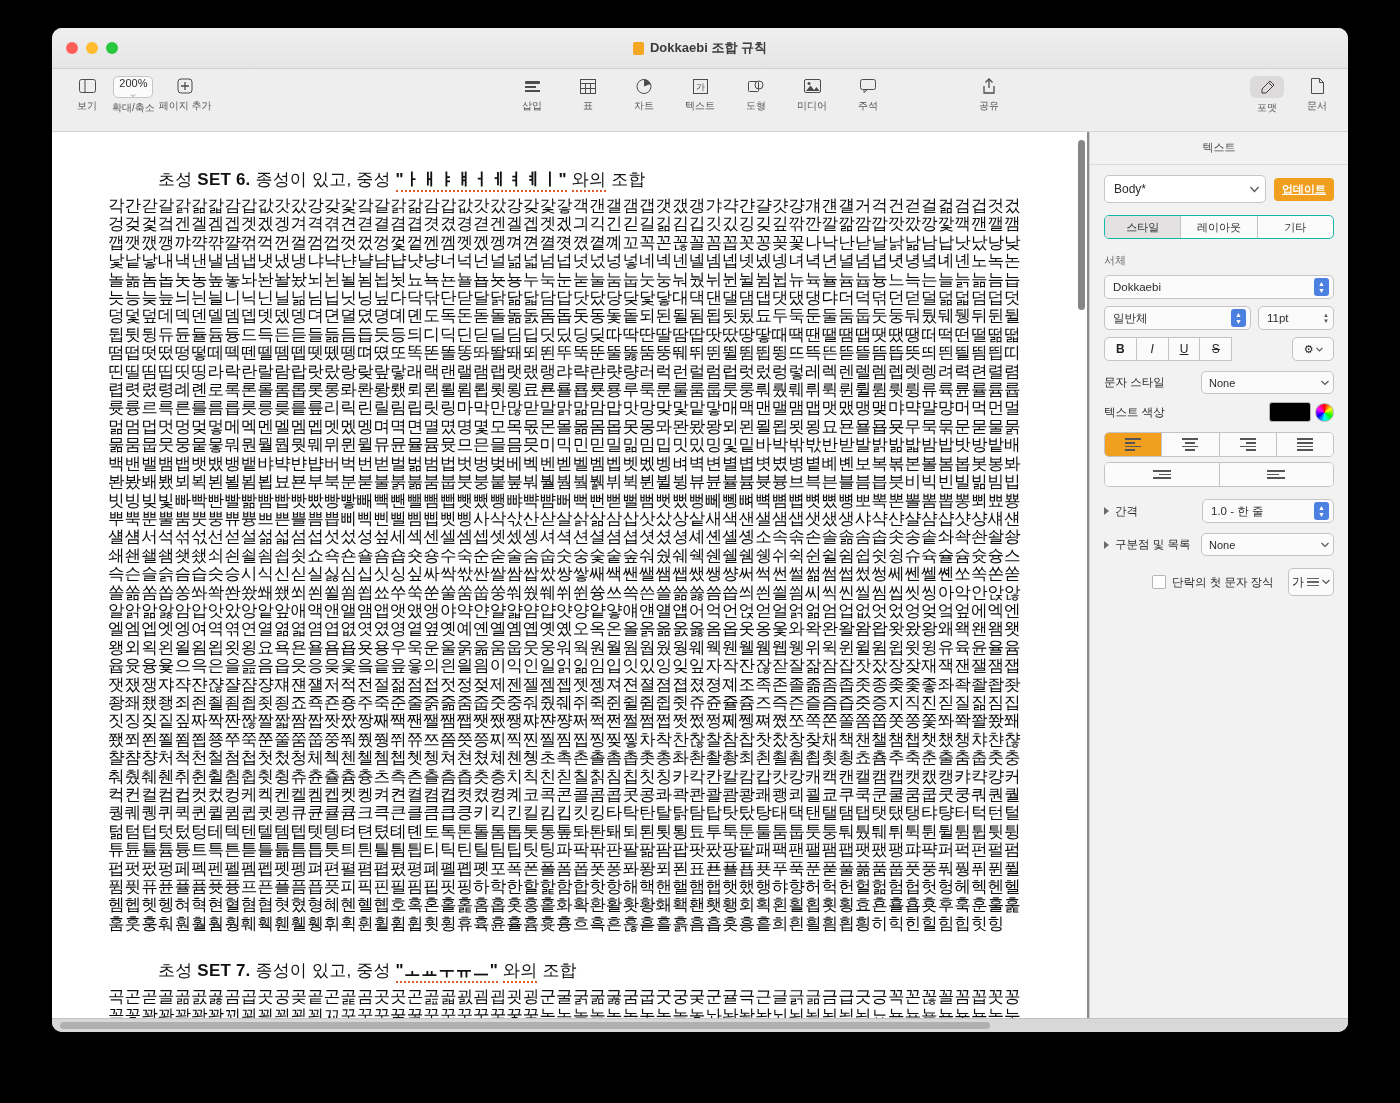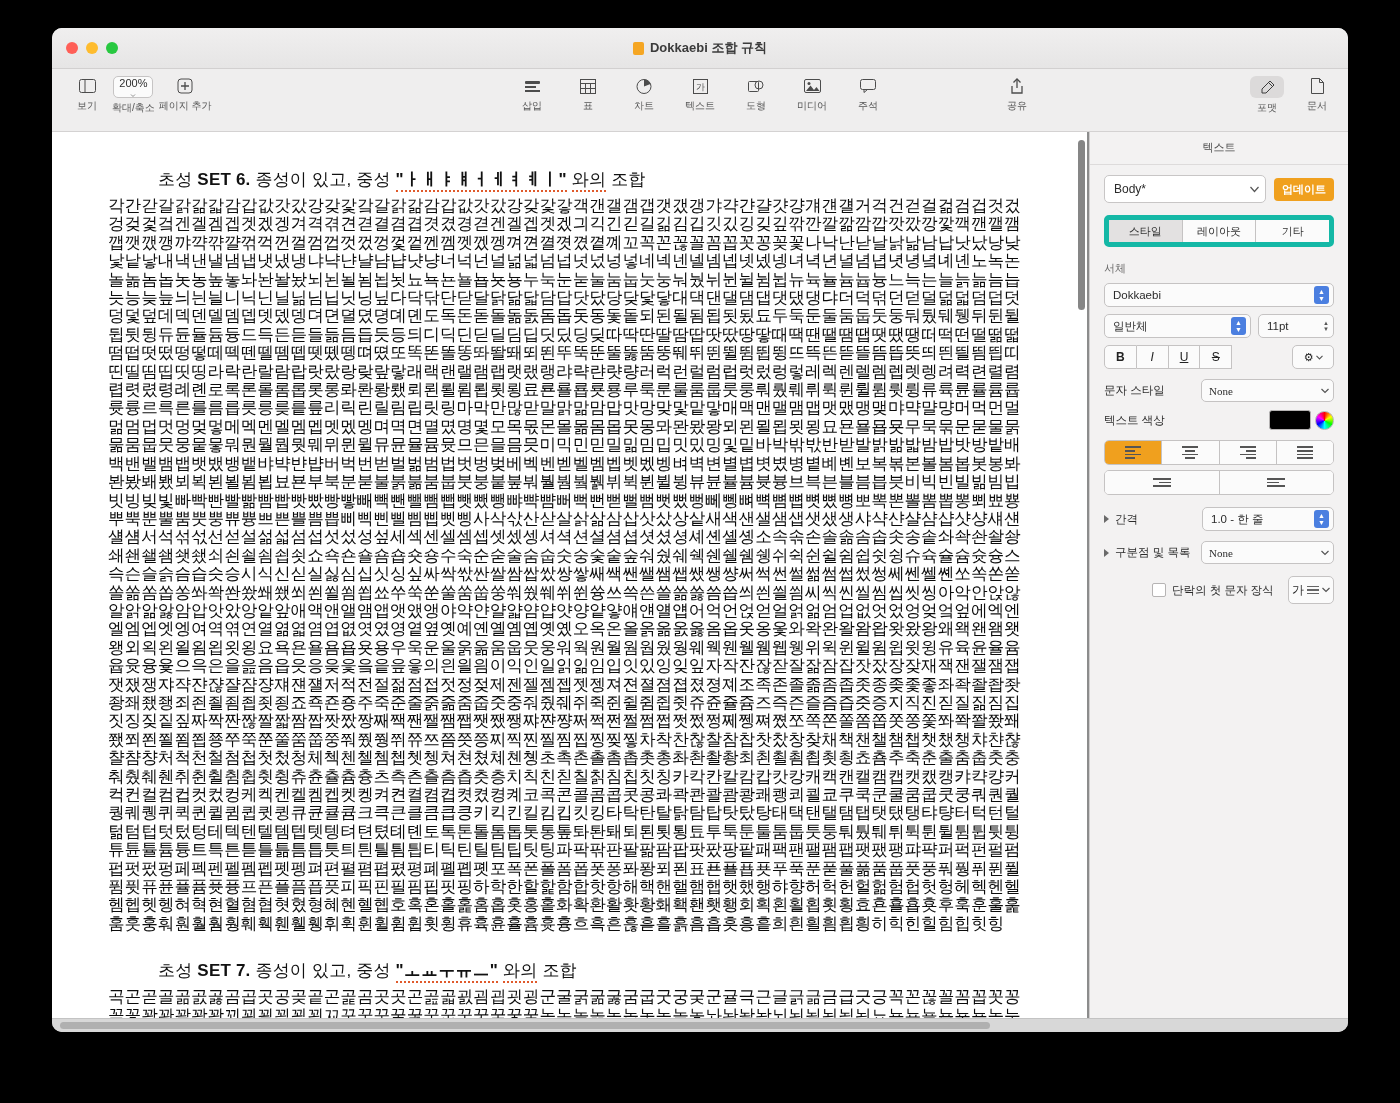--- a/index.html
+++ b/index.html
@@ -87,21 +87,21 @@
   .tb-ico {
     width: 22px; height: 20px;
     display: flex;
     align-items: center;
     justify-content: center;
     font-size: 15px;
     color: #4c4c4c;
   }
   #tb-left  { display: flex; gap: 4px; padding-left: 14px; }
   #tb-center{ position: absolute; left: 50%; transform: translateX(-50%); display: flex; gap: 14px; }
-  #tb-share { position: absolute; left: 944px; display: flex; }
+  #tb-share { position: absolute; left: 916px; display: flex; }
   #tb-right { position: absolute; right: 10px; display: flex; gap: 8px; }
   .zoom-box {
     display: flex;
     align-items: center;
     gap: 5px;
     border: 1px solid #c6c4c4;
     background: #fbfbfb;
     border-radius: 5px;
     height: 20px;
     padding: 0 5px;
@@ -224,24 +224,25 @@
     justify-content: space-between;
     font-size: 12px;
   }
   .btn-update {
     background: #f0a01e;
     color: #fff;
     border-radius: 4px;
     font-size: 11px;
     padding: 4px 8px;
     font-weight: bold;
+    text-decoration: underline;
   }
   .seg {
     display: flex;
-    border: 5px solid #14b8a6;
+    border: 1px solid #14b8a6;
     border-radius: 5px;
     overflow: hidden;
     height: 22px;
     background: #fbfbfb;
     margin-bottom: 14px;
   }
   .seg div {
     flex: 1 1 0;
     text-align: center;
     line-height: 22px;
@@ -316,21 +317,20 @@
   .mini-select {
     width: 120px; height: 21px;
     background: #fbfbfb;
     border: 1px solid #c5c3c3;
     border-radius: 5px;
     display: flex;
     align-items: center;
     justify-content: space-between;
     padding: 0 4px 0 7px;
     font-size: 11px;
-    font-family: Liberation Serif, serif;
   }
   .swatch {
     width: 40px; height: 18px;
     background: #000;
     border: 1px solid #b5b3b3;
     border-radius: 3px;
   }
   .colorwheel {
     width: 17px; height: 17px;
     border-radius: 50%;

